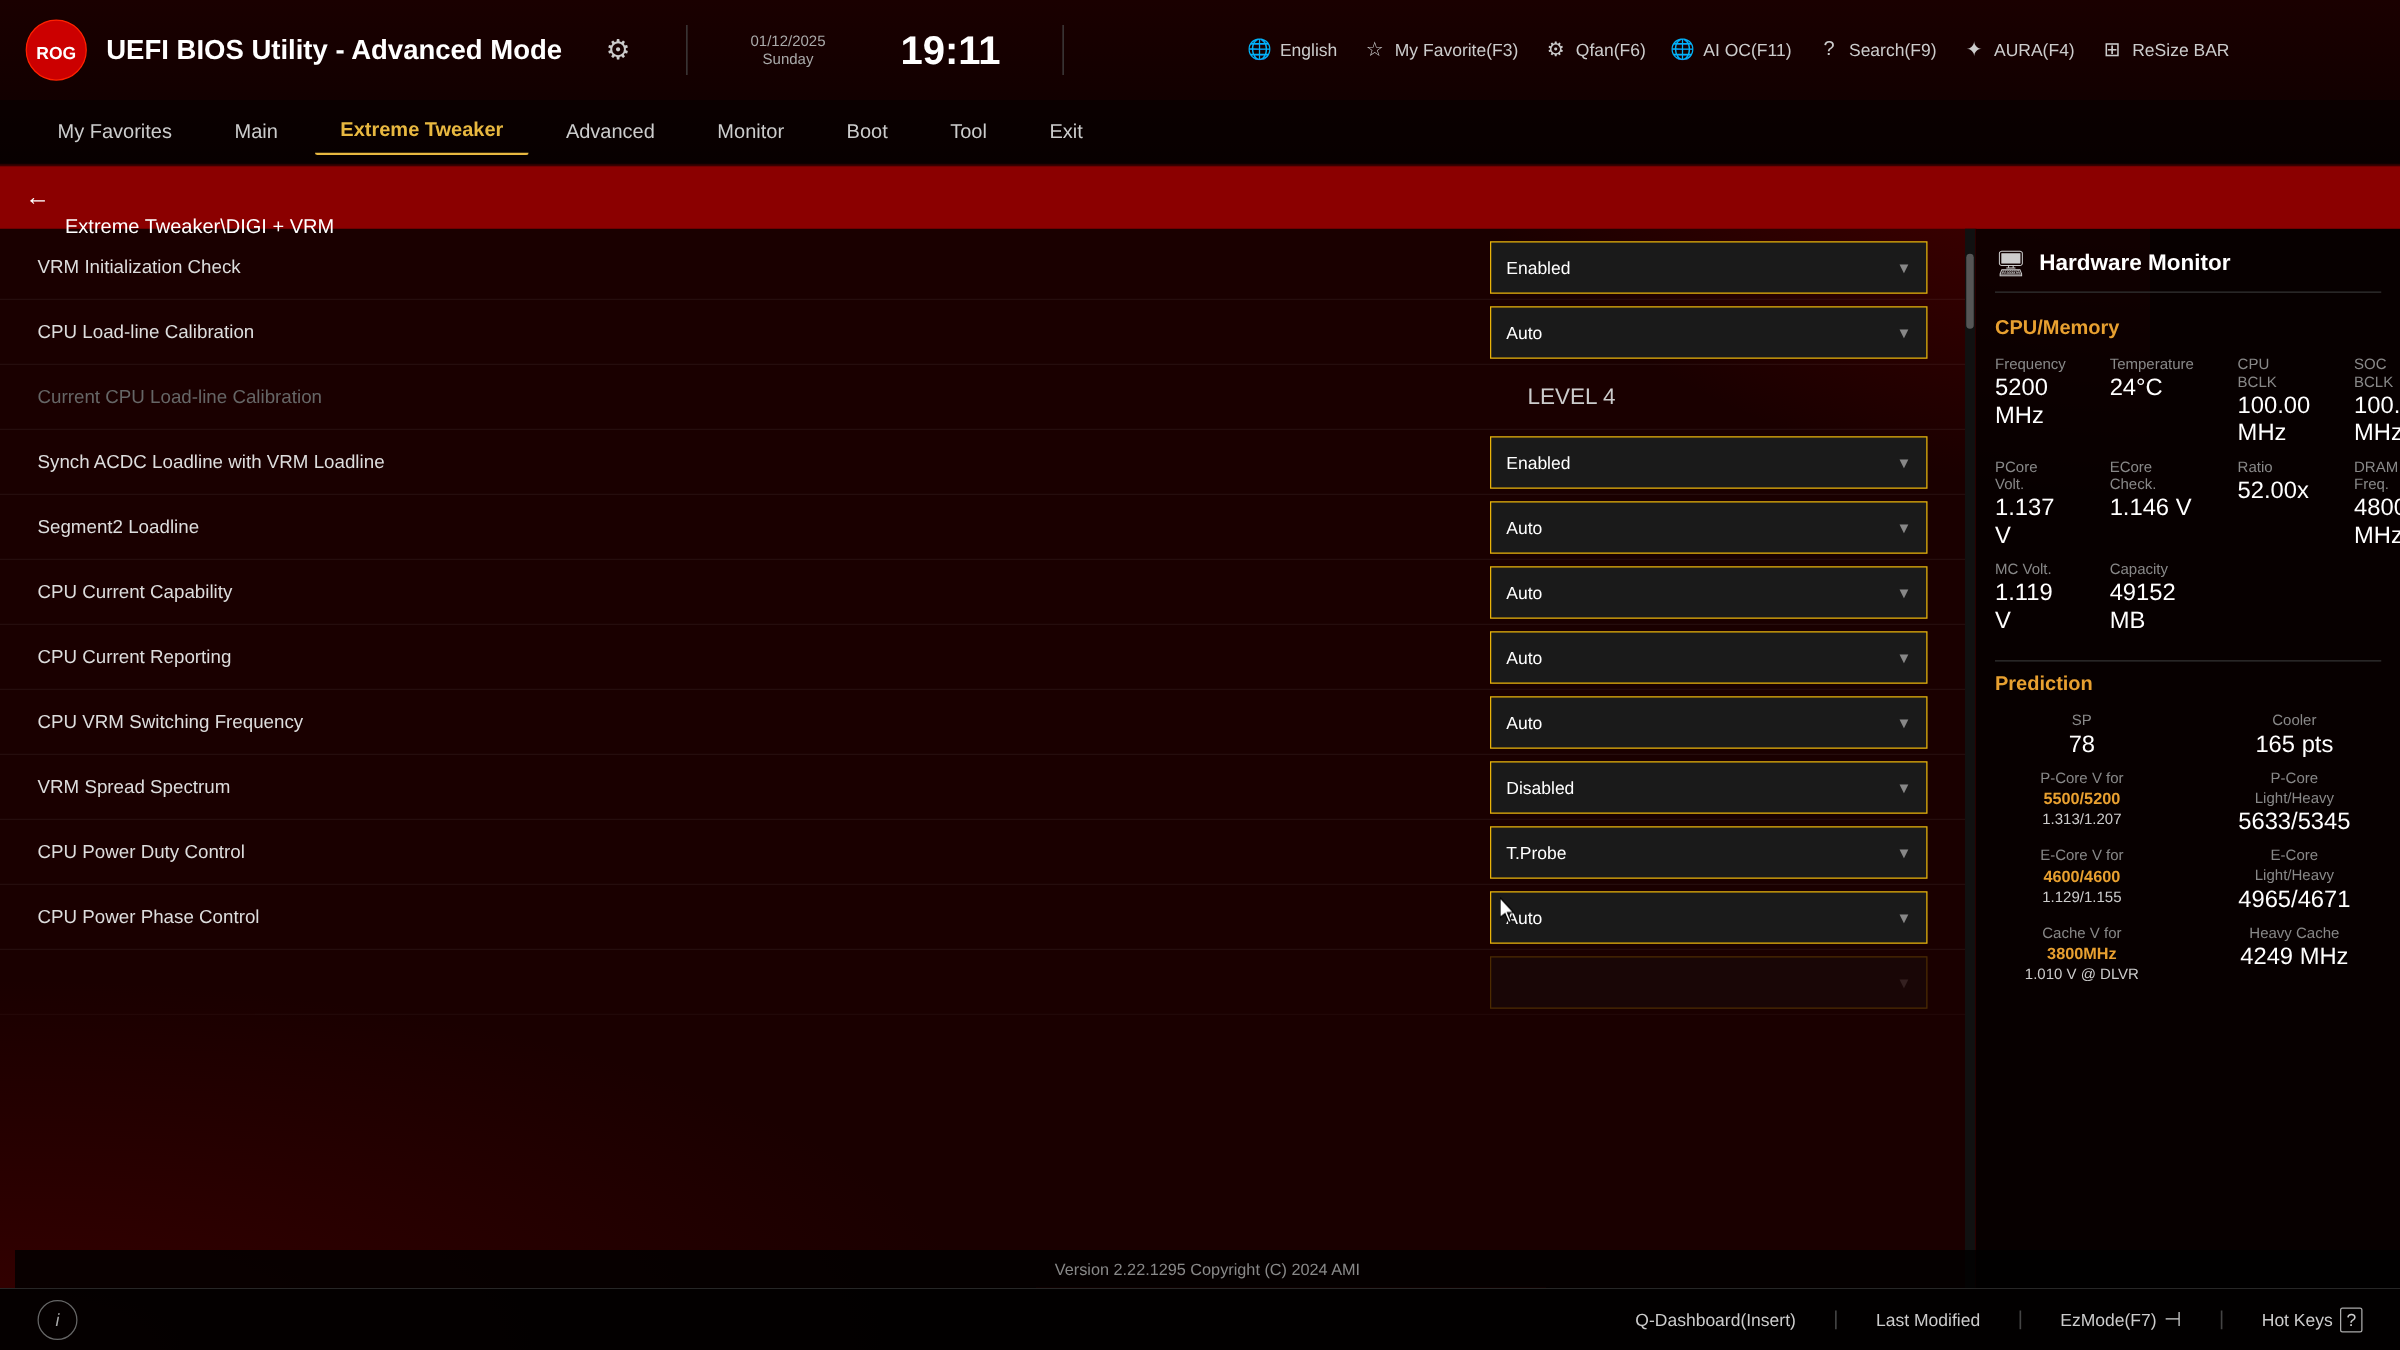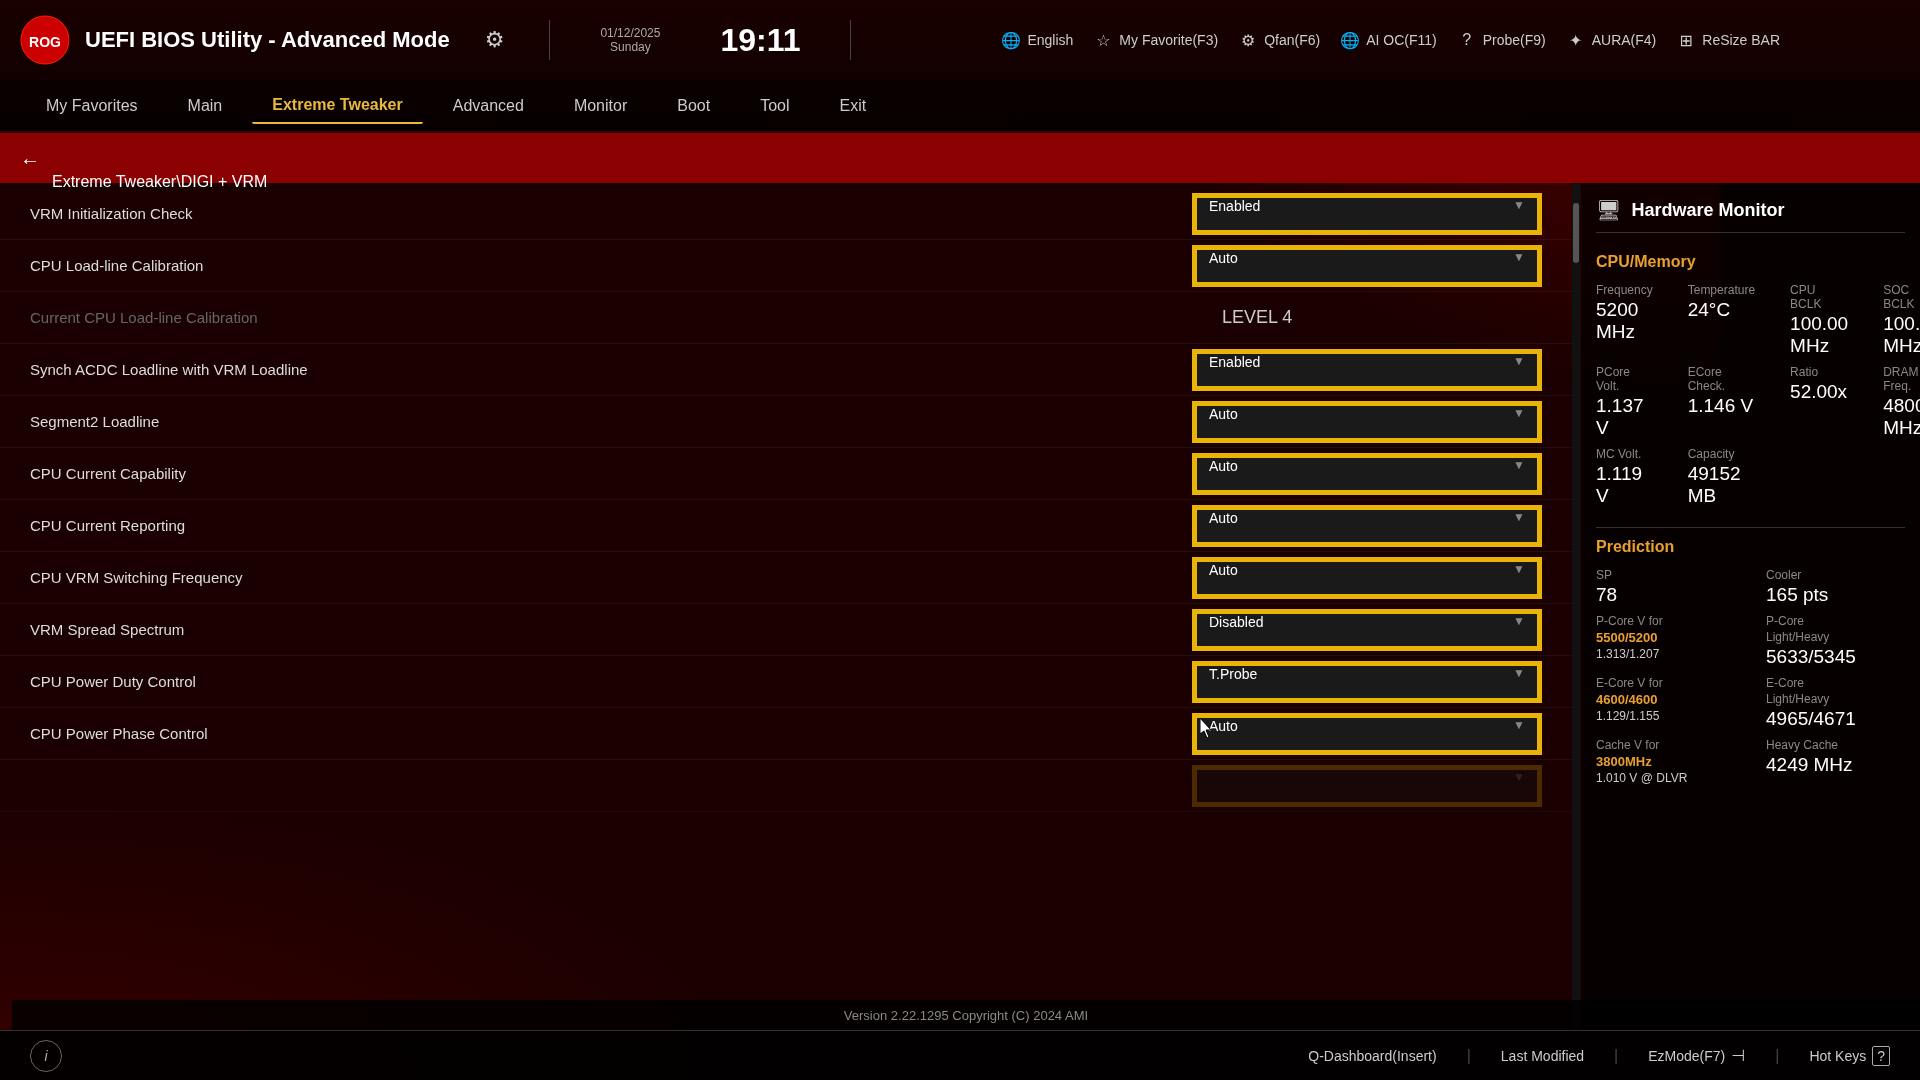--- a/index.html
+++ b/index.html
@@ -212,25 +212,26 @@
     .level-value {
       color: #ccc;
       font-size: 18px;
       min-width: 340px;
       padding-left: 20px;
     }
 
     
     .dropdown {
       display: flex;
+      align-items: center;
       justify-content: space-between;
       width: 350px;
       height: 42px;
       background: #1a1a1a;
-      border: 5px solid #eab308;
+      border: 1px solid #eab308;
       padding: 0 12px;
       color: #fff;
       font-size: 14px;
       cursor: pointer;
     }
 
     .dropdown-arrow {
       font-size: 12px;
       color: #888;
     }
@@ -313,20 +314,21 @@
     .prediction-sub {
       color: #ccc;
       font-size: 12px;
     }
 
     .prediction-row {
       display: grid;
       grid-template-columns: 1fr 1fr;
       gap: 8px 31px;
       margin-bottom: 8px;
+      text-align: center;
     }
 
     
     .bottom-bar {
       position: fixed;
       bottom: 0;
       left: 0;
       right: 0;
       height: 50px;
       background: rgba(0,0,0,0.9);
@@ -456,21 +458,21 @@
       <div class="tool-item">
         <span class="tool-icon">⚙</span>
         <span>Qfan(F6)</span>
       </div>
       <div class="tool-item">
         <span class="tool-icon">🌐</span>
         <span>AI OC(F11)</span>
       </div>
       <div class="tool-item">
         <span class="tool-icon">?</span>
-        <span>Probe(F9)</span>
+        <span>Search(F9)</span>
       </div>
       <div class="tool-item">
         <span class="tool-icon">✦</span>
         <span>AURA(F4)</span>
       </div>
       <div class="tool-item">
         <span class="tool-icon">⊞</span>
         <span>ReSize BAR</span>
       </div>
     </div>

